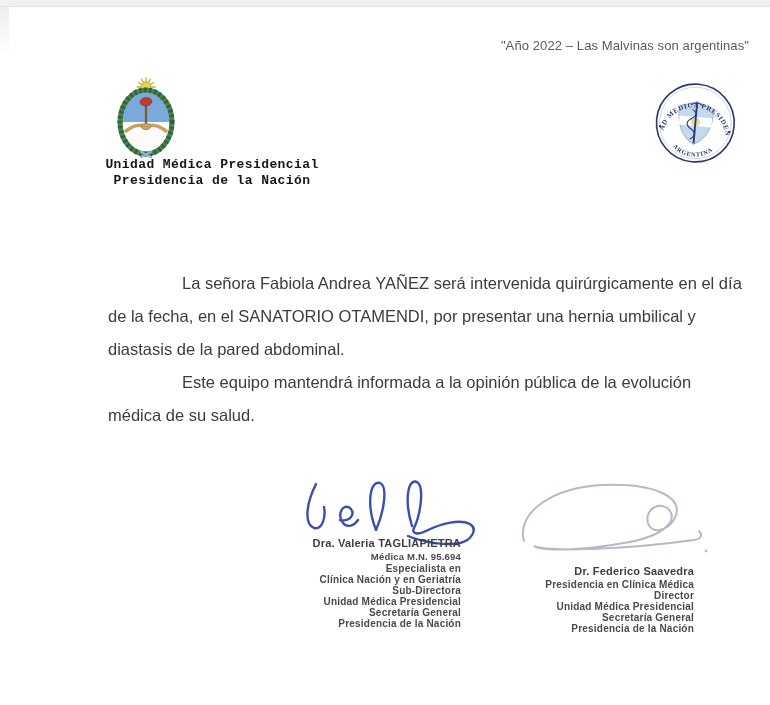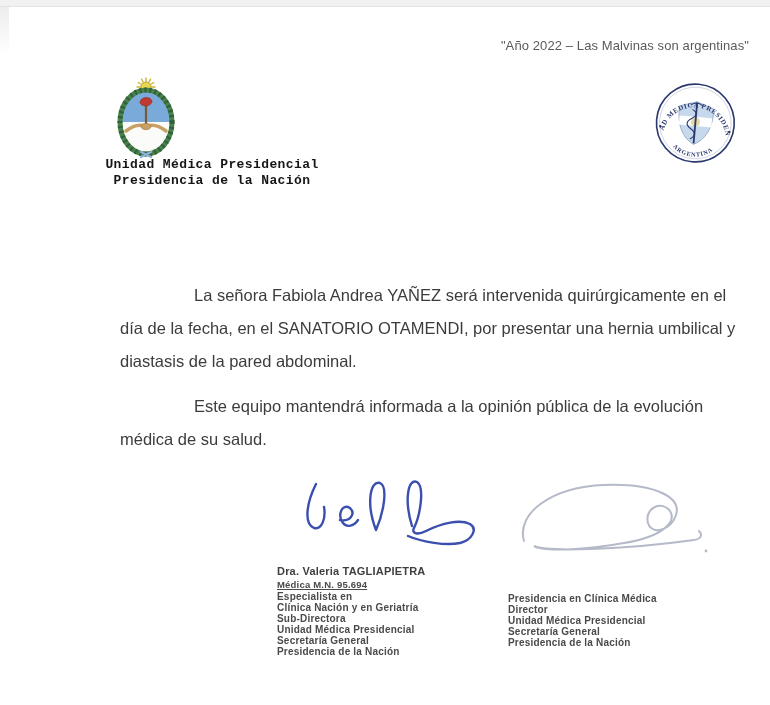--- a/index.html
+++ b/index.html
@@ -29,32 +29,31 @@
   .seal-wrap { position:absolute; left:651px; top:81px; transform:rotate(5deg); }
   .seal-text { font-family:"Liberation Serif", serif; font-weight:bold; fill:#2b3a6e; }
   .dateline {
     position:absolute; top:215px; right:22px;
     font-size:16.5px; color:#3c3c3c;
   }
   .body-text {
     position:absolute; left:108px; top:267px; width:640px;
     font-size:16.5px; line-height:33px; color:#3c3c3c; text-align:left;
   }
-  .body-text p { margin:12px; text-indent:74px; }
+  .body-text p { margin:0; text-indent:74px; }
   .sig-scribble-left  { position:absolute; left:294px; top:474px; }
   .sig-scribble-right { position:absolute; left:512px; top:477px; }
   .sig-block {
-    position:absolute; text-align:left; color:#4a4a4a; font-weight:bold;
+    position:absolute; text-align:right; color:#4a4a4a; font-weight:bold;
     letter-spacing:0.2px;
-    margin-top:28px;
   }
   .sig-left  { left:277px; top:537px; width:184px; }
   .sig-right { left:508px; top:565px; width:186px; }
   .sig-name { font-size:11px;  line-height:13.5px; color:#3f3f3f; }
-  .sig-cred { font-size:9.5px; line-height:12px;text-decoration:underline; }
+  .sig-cred { font-size:9.5px; line-height:12px; }
   .sig-line { font-size:10px; line-height:11px; }
 </style>
 </head>
 <body>
 
 <div class="page">
 
   <div class="top-bar"></div>
   <div class="left-notch"></div>
 
@@ -149,20 +148,21 @@
     <div class="sig-cred">Médica M.N. 95.694</div>
     <div class="sig-line">Especialista en</div>
     <div class="sig-line">Clínica Nación y en Geriatría</div>
     <div class="sig-line">Sub-Directora</div>
     <div class="sig-line">Unidad Médica Presidencial</div>
     <div class="sig-line">Secretaría General</div>
     <div class="sig-line">Presidencia de la Nación</div>
   </div>
 
   <div class="sig-block sig-right">
+    <div class="sig-name">Dr. Federico Saavedra</div>
     <div class="sig-line">Presidencia en Clínica Médica</div>
     <div class="sig-line">Director</div>
     <div class="sig-line">Unidad Médica Presidencial</div>
     <div class="sig-line">Secretaría General</div>
     <div class="sig-line">Presidencia de la Nación</div>
   </div>
 
 </div>
 
 </body></html>

